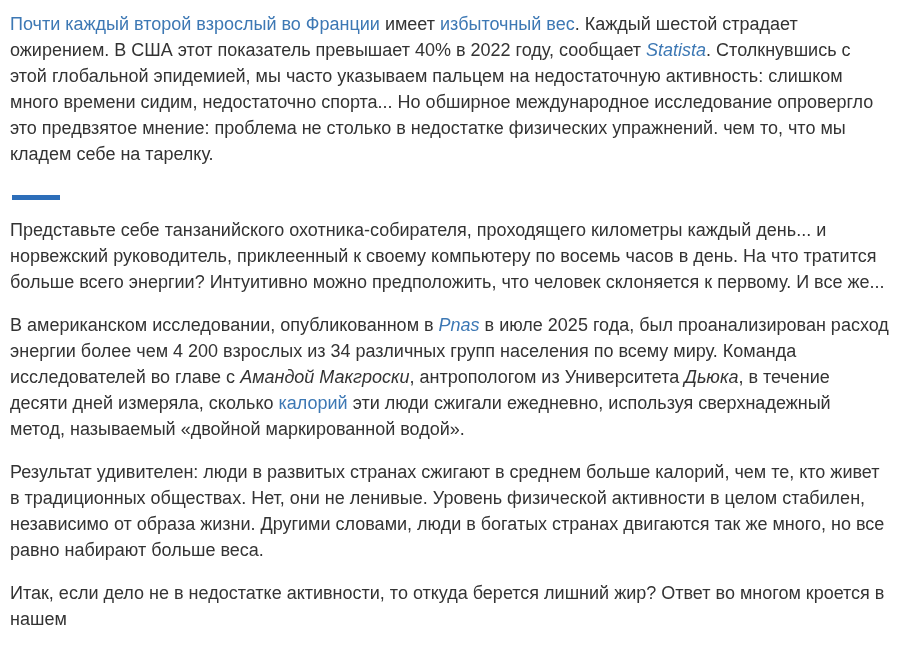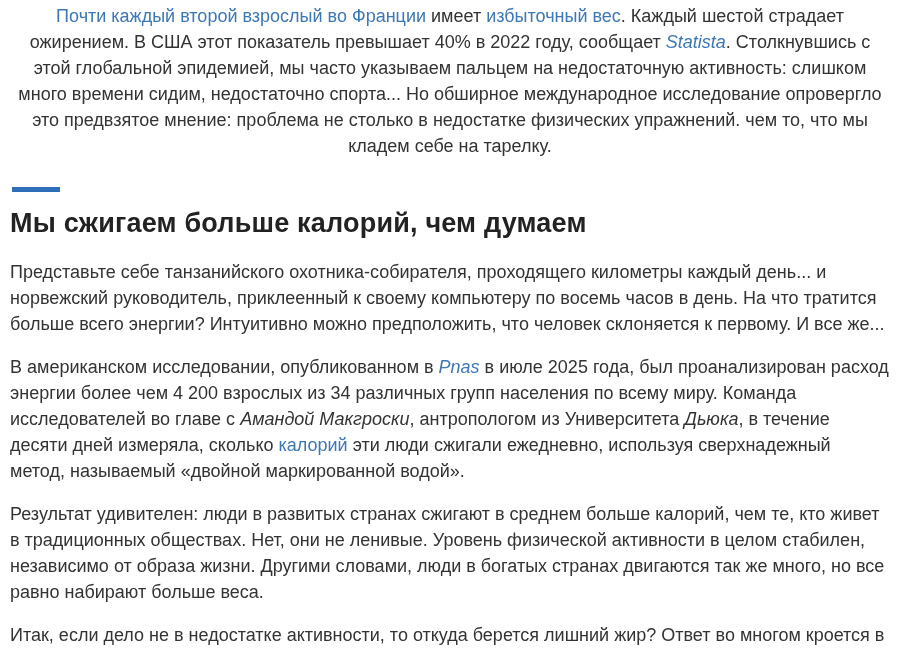--- a/index.html
+++ b/index.html
@@ -23,22 +23,21 @@
   main.article {
     padding: 3px 13px 0 10px;
   }
   p.para {
     font-size: 18px;
     line-height: 26px;
     margin: 17px 0 0 0;
     color: var(--text-color);
   }
   p.para.intro {
-    margin-top: 0;
-    text-align: center;
+    margin-top: 8px;
   }
   p.para a {
     color: var(--link-color);
     text-decoration: none;
     cursor: pointer;
   }
   p.para a.italic,
   p.para em {
     font-style: italic;
   }
@@ -62,21 +61,20 @@
   }
 </style>
 </head>
 <body>
 
 <main class="article">
   <p class="para intro"><a href="#">Почти каждый второй взрослый во Франции</a><span> имеет </span><a href="#">избыточный вес</a><span>. Каждый шестой страдает ожирением. В США этот показатель превышает 40% в 2022 году, сообщает </span><a href="#" class="italic">Statista</a><span>. Столкнувшись с этой глобальной эпидемией, мы часто указываем пальцем на недостаточную активность: слишком много времени сидим, недостаточно спорта... Но обширное международное исследование опровергло это предвзятое мнение: проблема не столько в недостатке физических упражнений. чем то, что мы кладем себе на тарелку.</span></p>
 
   <div class="accent-bar"></div>
 
-  <h2 class="section-heading">Мы сжигаем больше калорий, чем думаем</h2>
 
   <div id="section-paragraphs">
       <p class="para"><span>Представьте себе танзанийского охотника-собирателя, проходящего километры каждый день... и норвежский руководитель, приклеенный к своему компьютеру по восемь часов в день. На что тратится больше всего энергии? Интуитивно можно предположить, что человек склоняется к первому. И все же...</span></p>
       <p class="para"><span>В американском исследовании, опубликованном в </span><a href="#" class="italic">Pnas</a><span> в июле 2025 года, был проанализирован расход энергии более чем 4 200 взрослых из 34 различных групп населения по всему миру. Команда исследователей во главе с </span><em>Амандой Макгроски</em><span>, антропологом из Университета </span><em>Дьюка</em><span>, в течение десяти дней измеряла, сколько </span><a href="#">калорий</a><span> эти люди сжигали ежедневно, используя сверхнадежный метод, называемый «двойной маркированной водой».</span></p>
       <p class="para"><span>Результат удивителен: люди в развитых странах сжигают в среднем больше калорий, чем те, кто живет в традиционных обществах. Нет, они не ленивые. Уровень физической активности в целом стабилен, независимо от образа жизни. Другими словами, люди в богатых странах двигаются так же много, но все равно набирают больше веса.</span></p>
       <p class="para"><span>Итак, если дело не в недостатке активности, то откуда берется лишний жир? Ответ во многом кроется в нашем </span></p>
     </div>
 </main>
 
 </body></html>

